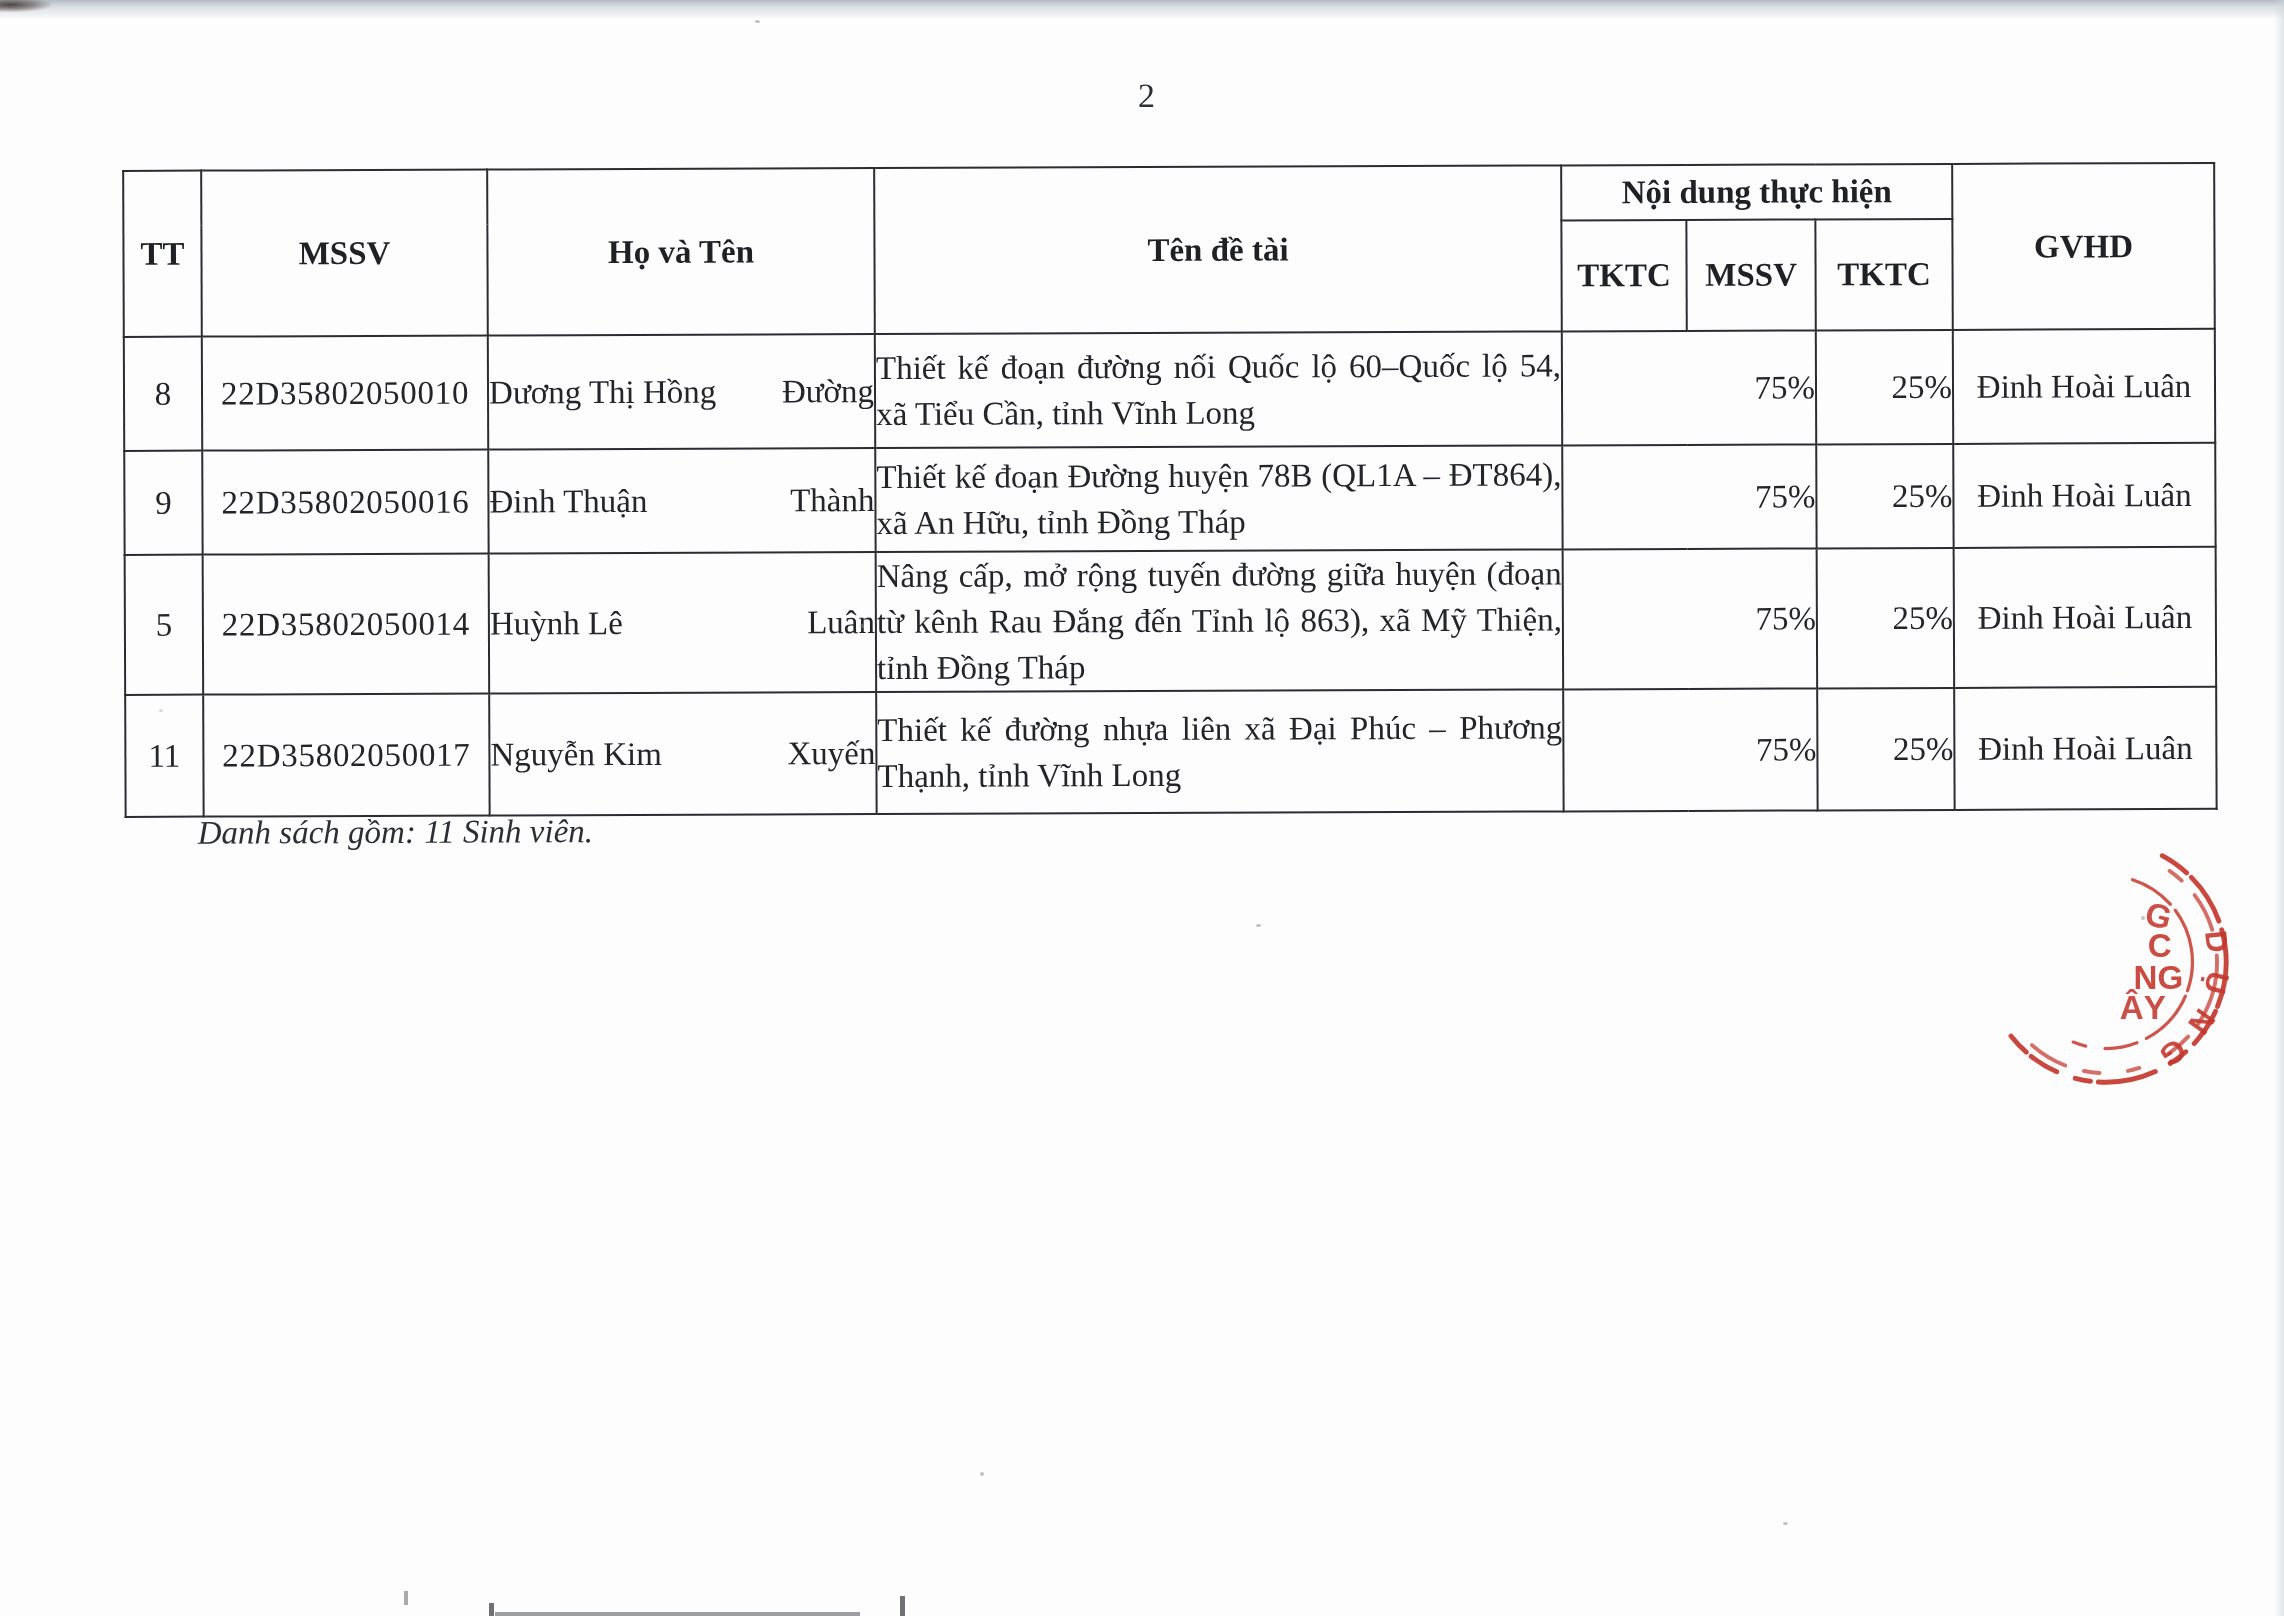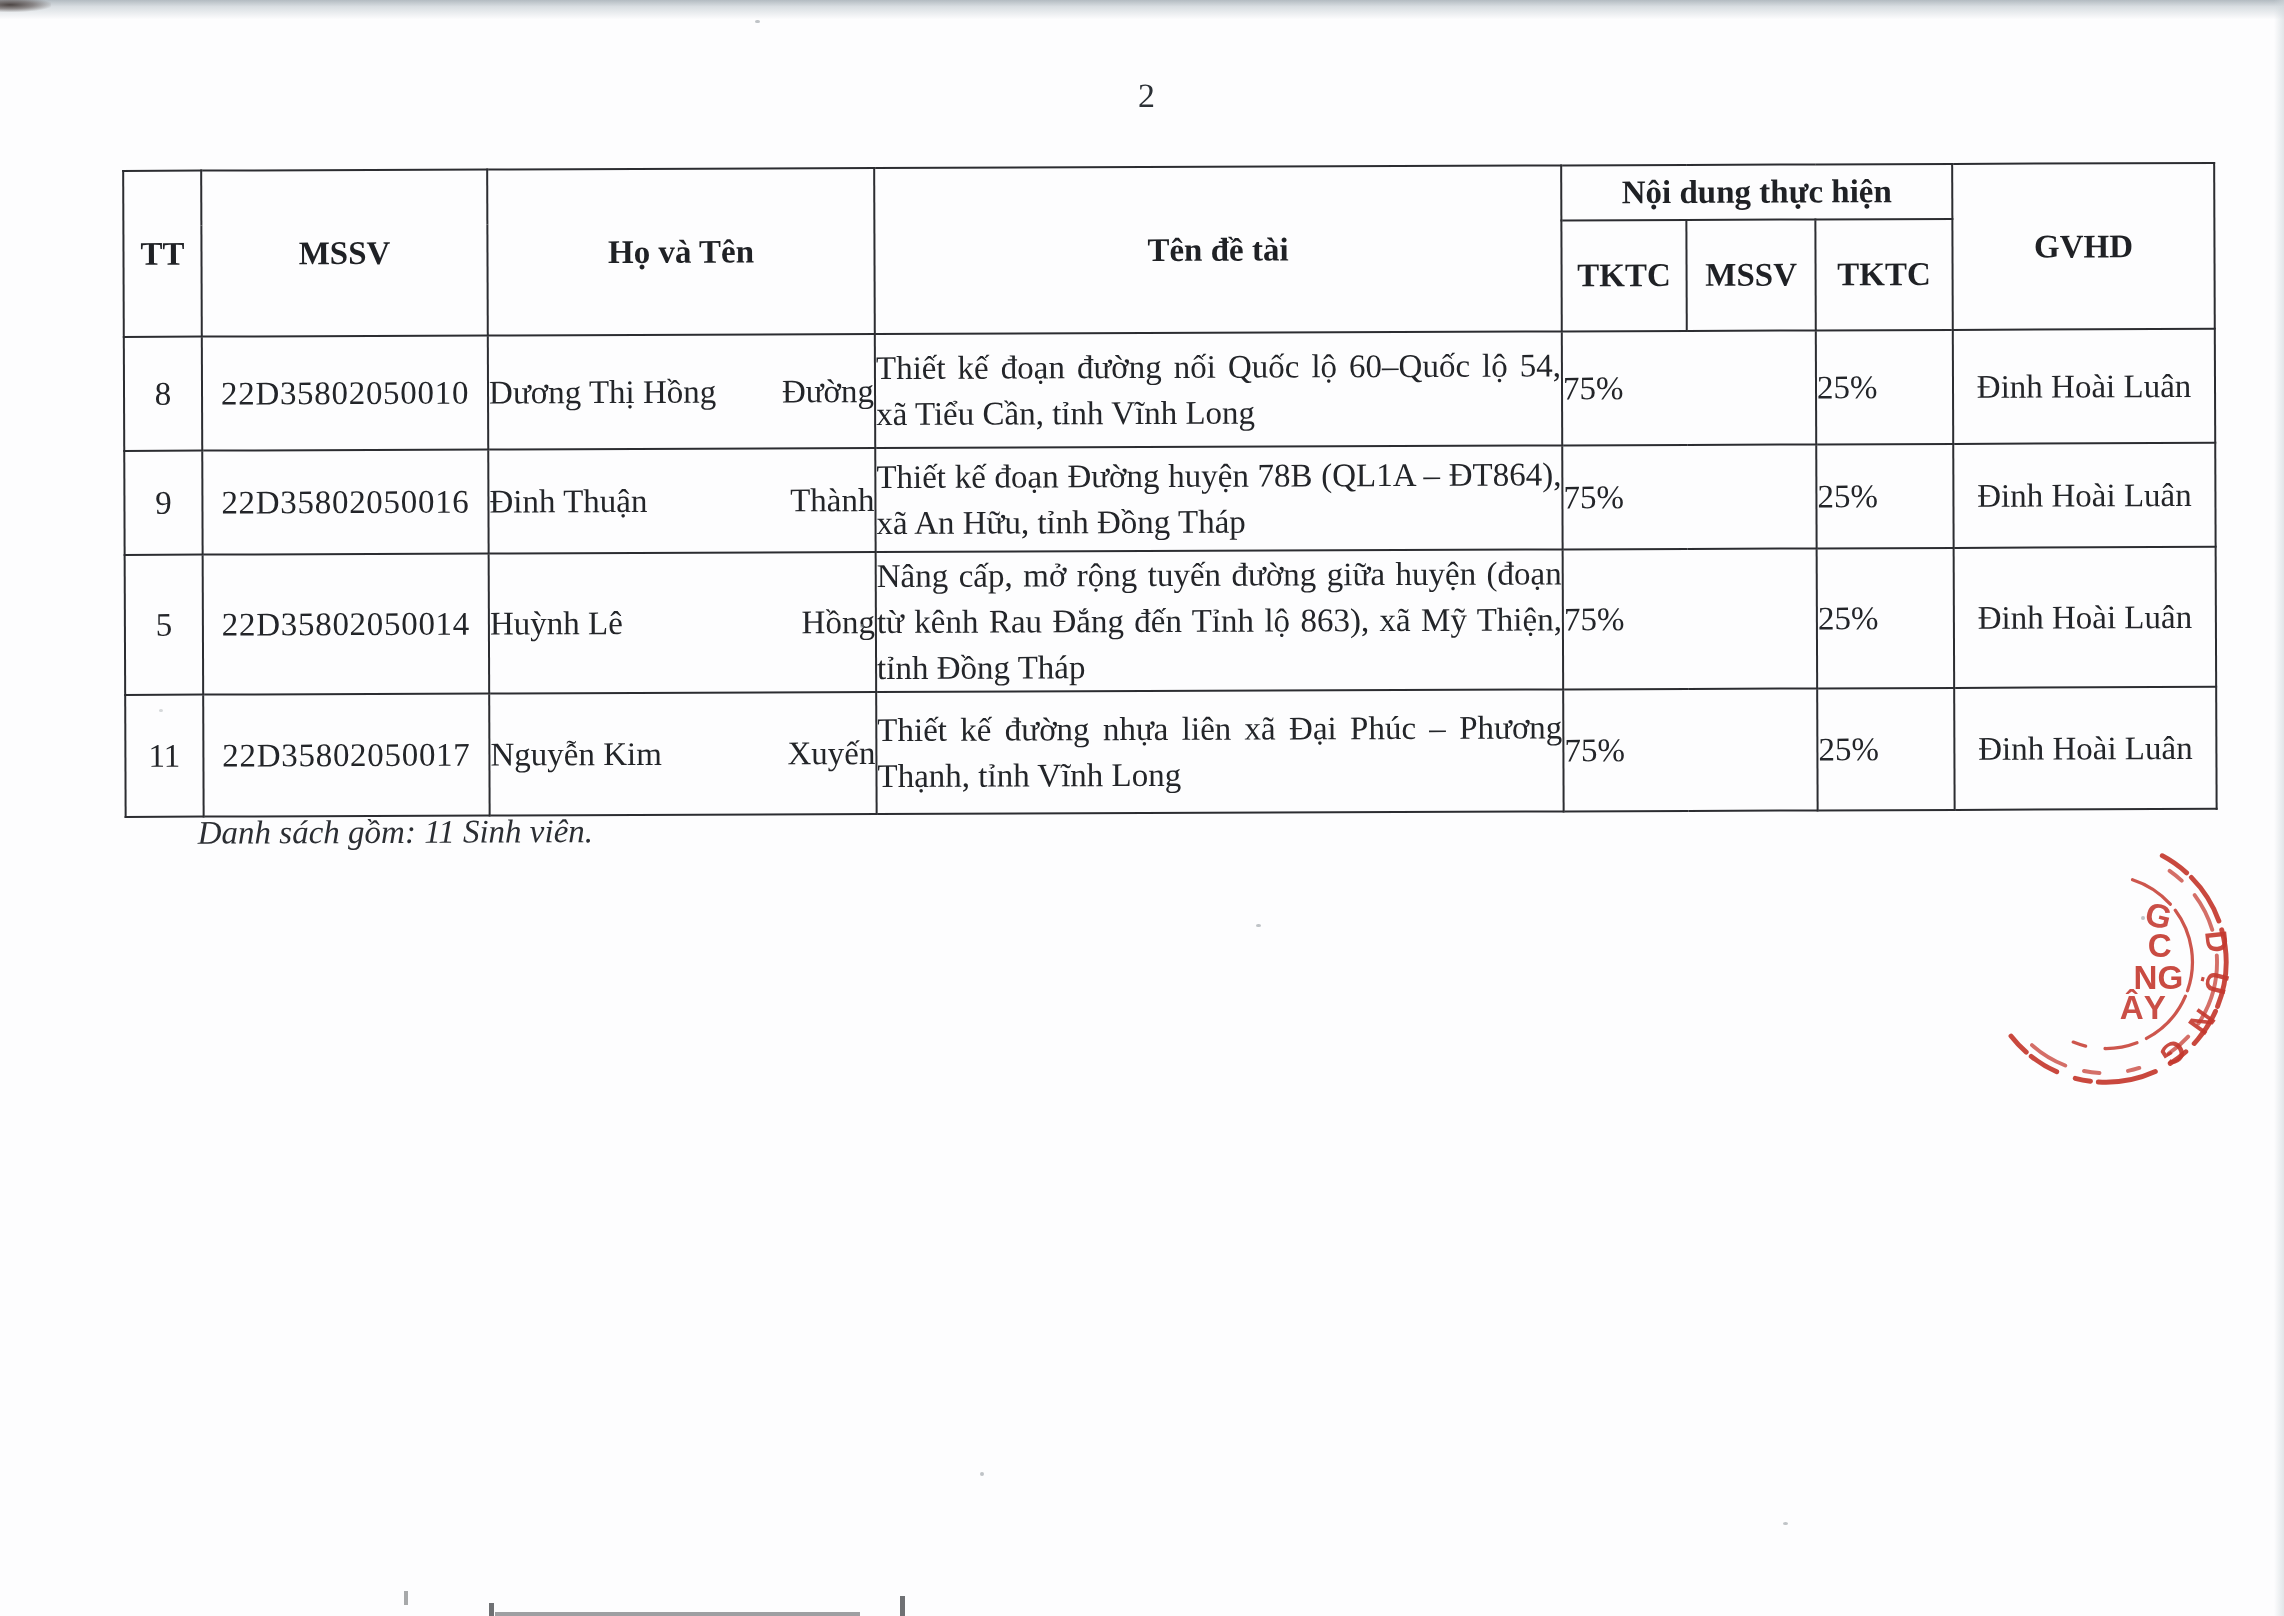--- a/index.html
+++ b/index.html
@@ -39,21 +39,21 @@
   tr.r0{height:114px;}
   tr.r1{height:104px;}
   tr.r2{height:132px;}
   tr.r3{height:122px;}
   th{font-weight:bold;text-align:center;color:#1f2125;}
   td.tt{text-align:center;}
   td.mssv{text-align:center;letter-spacing:0.7px;}
   td.name{padding:0 36px 0 14.3px;}
   td.name .name-wrap{display:flex;justify-content:space-between;align-items:baseline;width:100%;}
   td.detai{padding:3.9px 10.4px;text-align:justify;text-justify:inter-word;font-size:32px;line-height:46px;}
-  td.pct{text-align:left;}
+  td.pct{text-align:right;}
   td.gvhd{text-align:center;}
 
   .footer-note{position:absolute;left:197px;top:811px;font-size:33px;font-style:italic;color:#2b2e33;}
 
   
   .stamp{position:absolute;left:1992px;top:799px;width:292px;height:430px;}
   .stamp text{font-family:"Liberation Sans","DejaVu Sans",sans-serif;font-weight:bold;}
 
   
   .speck{position:absolute;background:#8d9499;border-radius:50%;opacity:.55;}
@@ -127,21 +127,21 @@
           <td class="pct">25%</td>
           <td class="gvhd">Đinh Hoài Luân</td>
         </tr>
 
         <tr class="r2">
           <td class="tt">5</td>
           <td class="mssv">22D35802050014</td>
           <td class="name">
             <span class="name-wrap">
               <span>Huỳnh Lê</span>
-              <span>Hồng</span>
+              <span>Luân</span>
             </span>
           </td>
           <td class="detai">Nâng cấp, mở rộng tuyến đường giữa huyện (đoạn từ kênh Rau Đắng đến Tỉnh lộ 863), xã Mỹ Thiện, tỉnh Đồng Tháp</td>
           <td class="pct" colspan="2">75%</td>
           <td class="pct">25%</td>
           <td class="gvhd">Đinh Hoài Luân</td>
         </tr>
 
         <tr class="r3">
           <td class="tt">11</td>

